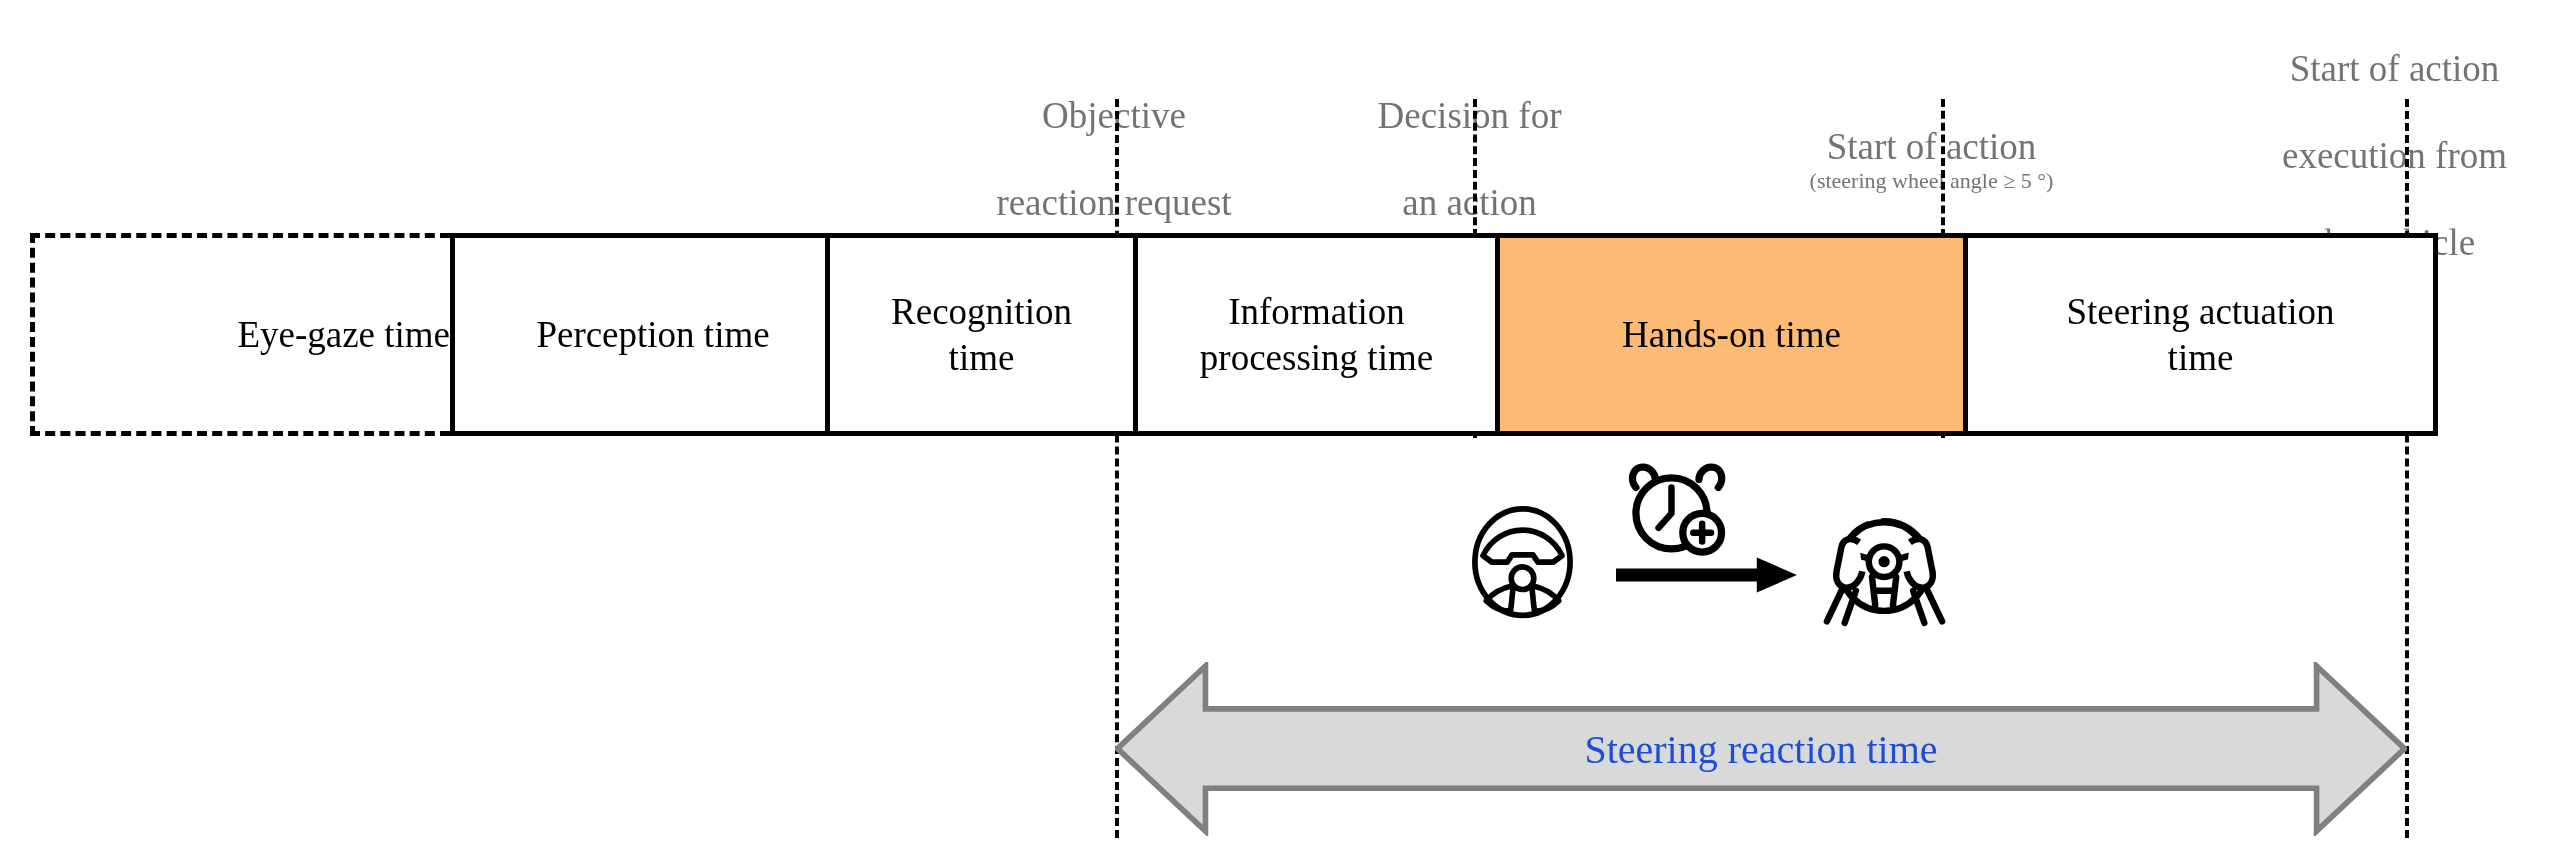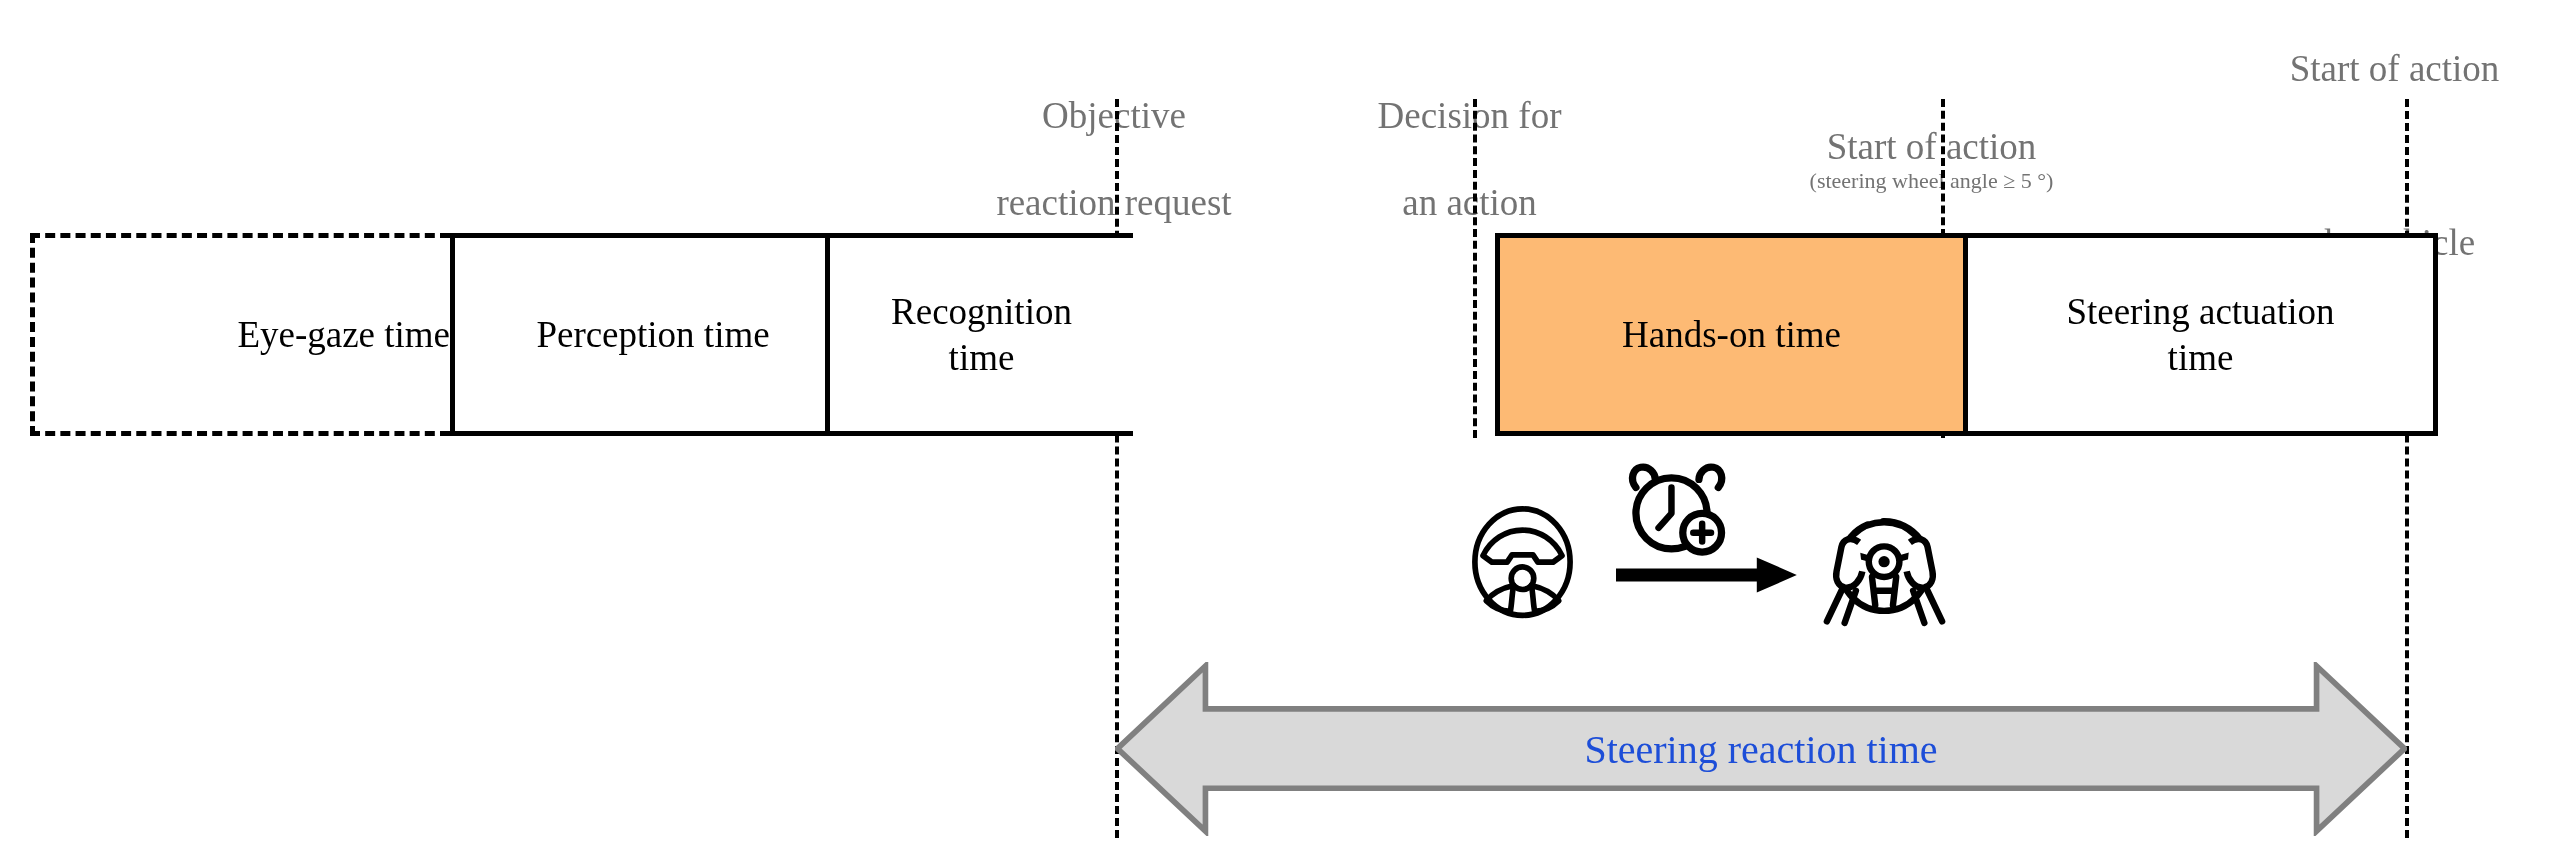--- a/index.html
+++ b/index.html
@@ -128,21 +128,21 @@
     <span>an action</span>
   </div>
 
   <div class="callout" style="left:1689px; top:81px; width:485px;">
     <span>Start of action</span>
     <span class="sub">(steering wheel angle ≥ 5 °)</span>
   </div>
 
   <div class="callout" style="left:2213px; top:3.2px; width:363px;">
     <span>Start of action</span><br>
-    <br>
+    <span>execution from</span><br>
     <span>the vehicle</span>
   </div>
 
   <div class="vmarker" style="left:1115px; top:99px; height:739px;"></div>
   <div class="vmarker" style="left:1473px; top:99px; height:339px;"></div>
   <div class="vmarker" style="left:1941px; top:99px; height:339px;"></div>
   <div class="vmarker" style="left:2405px; top:99px; height:739px;"></div>
 
   <div id="bar">
 
@@ -152,20 +152,24 @@
 
     <div class="cell solid" style="left:420px; width:375px;padding-left:26px;">
       <span class="lbl">Perception time</span>
     </div>
 
     <div class="cell solid" style="left:795px; width:308px;">
       <span class="lbl">Recognition
 time</span>
     </div>
 
+    <div class="cell solid" style="left:1103px; width:362px;">
+      <span class="lbl">Information
+processing time</span>
+    </div>
 
     <div class="cell solid highlight" style="left:1465px; width:468px;">
       <span class="lbl">Hands-on time</span>
     </div>
 
     <div class="cell solid last" style="left:1933px; width:475px;">
       <span class="lbl">Steering actuation
 time</span>
     </div>
 

